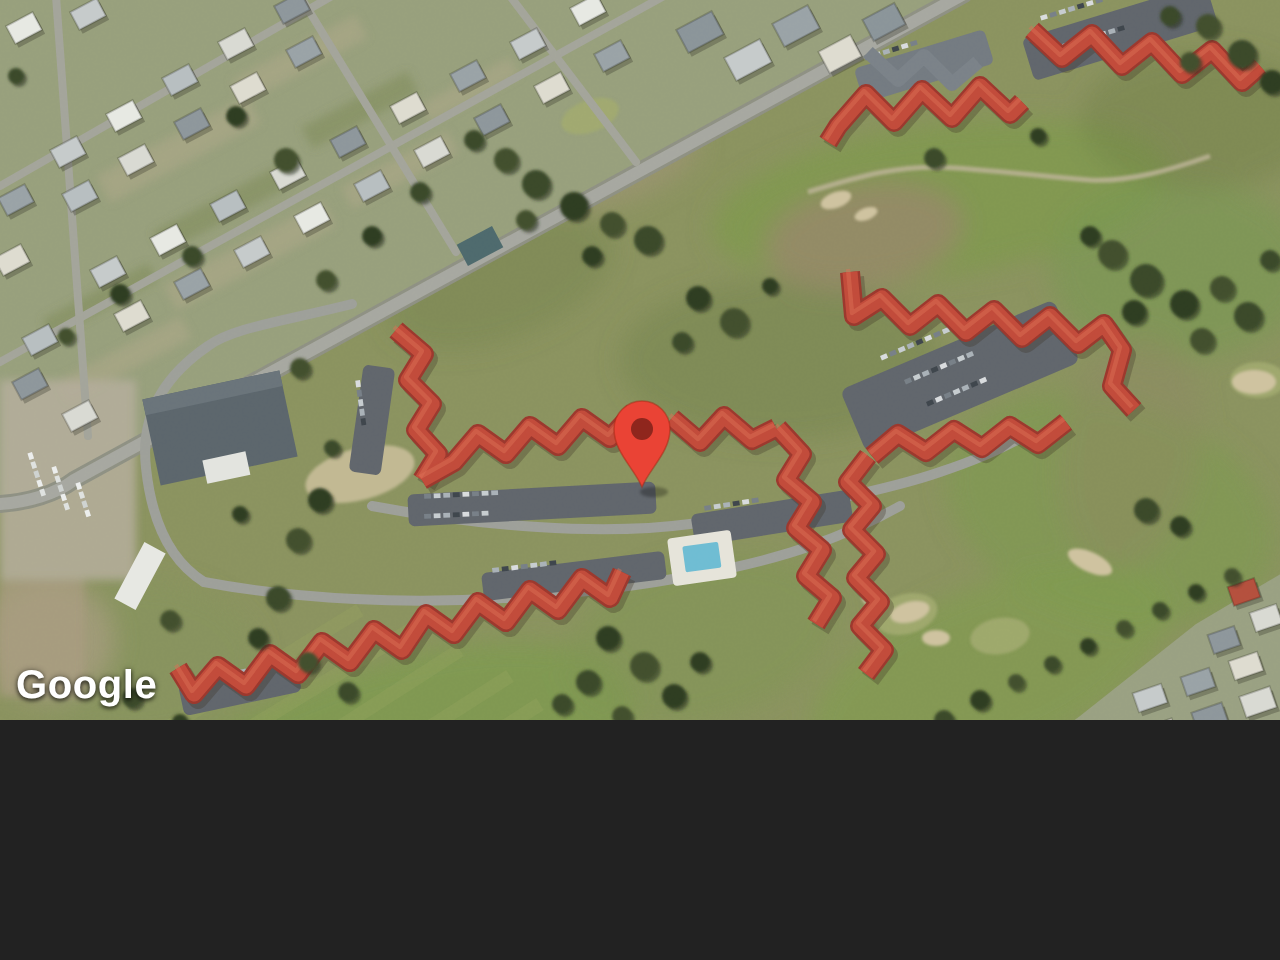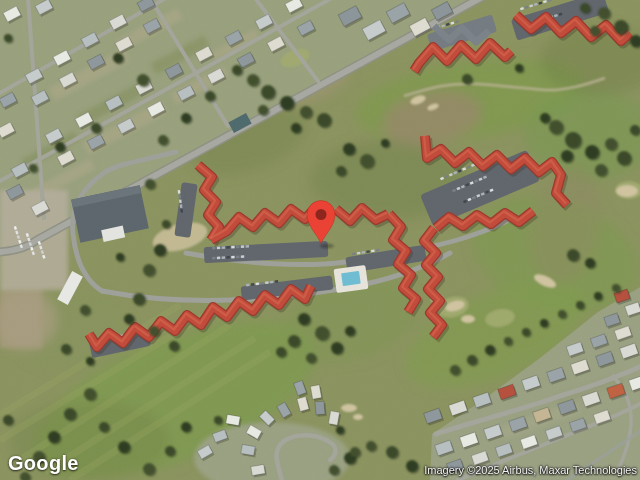--- a/index.html
+++ b/index.html
@@ -1,16 +1,16 @@
 <!DOCTYPE html>
 <html><head>
 <meta charset="utf-8">
 <style>
   html,body{margin:0;padding:0;background:#222;}
-  .stage{position:relative;width:640px;height:480px;overflow:hidden;font-family:"Liberation Sans",sans-serif;}
+  .stage{position:relative;width:640px;height:360px;overflow:hidden;font-family:"Liberation Sans",sans-serif;}
   .stage svg{position:absolute;left:0;top:0;display:block;}
   .google-logo{
     position:absolute;left:8px;bottom:5px;color:#fff;font-size:20px;font-weight:bold;
     letter-spacing:.3px;text-shadow:0 1px 2px rgba(0,0,0,.65),0 0 3px rgba(0,0,0,.4);
     user-select:none;cursor:pointer;
   }
   .imagery-attr{
     position:absolute;right:3px;bottom:4px;color:#f2f2f2;font-size:11px;
     text-shadow:0 0 2px #000,0 0 3px #000,0 1px 2px rgba(0,0,0,.8);
     user-select:none;white-space:nowrap;
@@ -705,14 +705,13 @@
   <rect x="0" y="0" width="640" height="480" filter="url(#noise)" opacity=".10" style="mix-blend-mode:soft-light"></rect>
 
   <g>
     <ellipse cx="327" cy="246" rx="7" ry="2.6" fill="#000" opacity=".28" filter="url(#f1)"></ellipse>
     <path d="M321,243.5 C317,234 307,226 307,214.5 A14,14 0 1 1 335,214.5 C335,226 325,234 321,243.5 Z" fill="#EA4335" stroke="#A52714" stroke-width=".8" stroke-opacity=".5"></path>
     <circle cx="321" cy="214.5" r="5.5" fill="#8F261D"></circle>
   </g>
 </svg>
 
 <div class="google-logo">Google</div>
-<div class="imagery-attr">Imagery ©2025 Airbus, Maxar Technologies</div>
 </div>
 
 </body></html>

